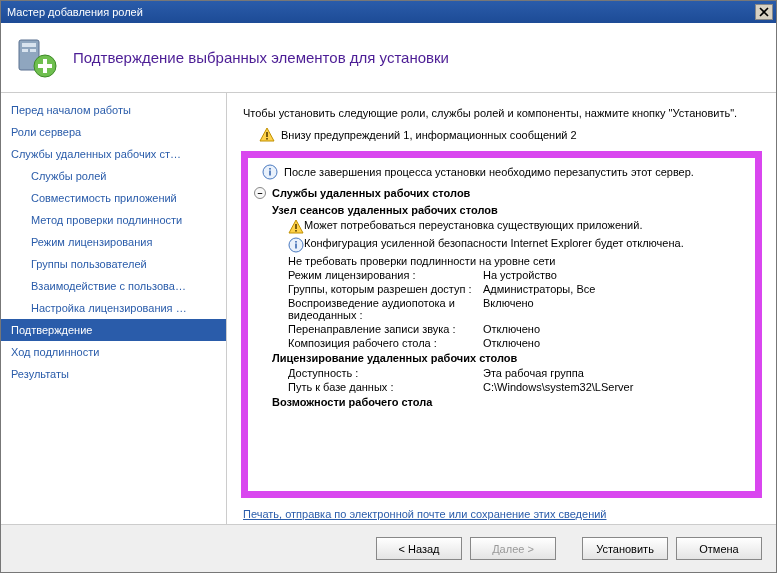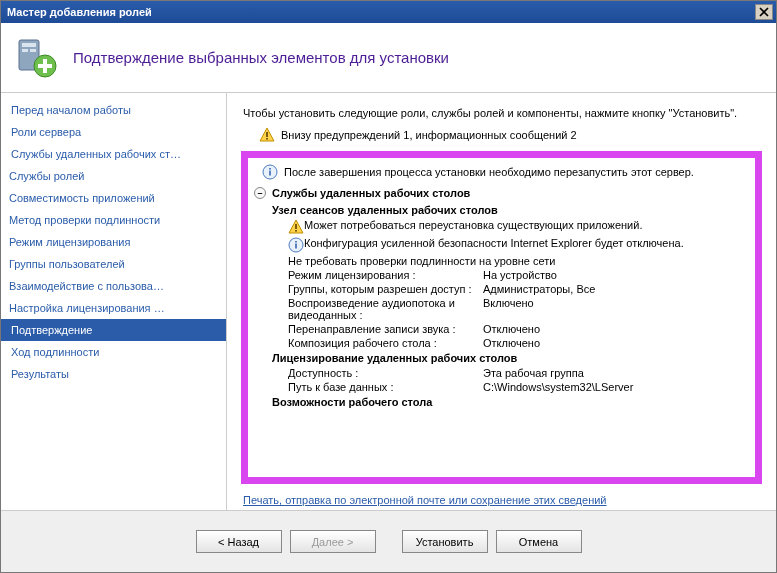--- a/index.html
+++ b/index.html
@@ -18,21 +18,21 @@
     display: flex;
     flex-direction: column;
   }
   .titlebar {
     height: 22px;
     background: linear-gradient(#2a5caa, #1d4b96);
     color: #fff;
     display: flex;
     align-items: center;
     padding: 0 3px 0 6px;
-    font-weight: bold;
+    font-weight: normal;
     font-size: 11px;
   }
   .titlebar-title { flex: 1; }
   .close-btn {
     width: 18px; height: 16px;
     background: #d8d1c2;
     border: 1px solid #888;
     display: flex; align-items: center; justify-content: center;
     font-family: Arial;
     font-size: 11px;
@@ -71,21 +71,21 @@
     background: #fff;
   }
   .nav-item {
     padding: 5px 10px 5px 10px;
     color: #2a5caa;
     cursor: pointer;
     white-space: nowrap;
     overflow: hidden;
     text-overflow: ellipsis;
   }
-  .nav-item.sub { padding-left: 8px; }
+  .nav-item.sub { padding-left: 30px; }
   .nav-item.active {
     background: #2a5caa;
     color: #fff;
   }
   .content {
     flex: 1;
     padding: 10px 14px 0 14px;
     display: flex;
     flex-direction: column;
     min-width: 0;
@@ -128,26 +128,26 @@
   .kv-val { flex: 1; }
   .link-line {
     padding: 10px 2px 4px 2px;
   }
   .link-line a {
     color: #2a5caa;
     text-decoration: underline;
     cursor: pointer;
   }
   .footer {
-    height: 62px;
+    height: 48px;
     border-top: 1px solid #ccc;
     background: #efefef;
     display: flex;
     align-items: center;
-    justify-content: center;
+    justify-content: flex-end;
     gap: 8px;
     padding: 0 14px;
   }
   .btn {
     min-width: 86px;
     height: 23px;
     border: 1px solid #888;
     background: linear-gradient(#fff,#e4e4e4);
     font-size: 11px;
     cursor: pointer;

